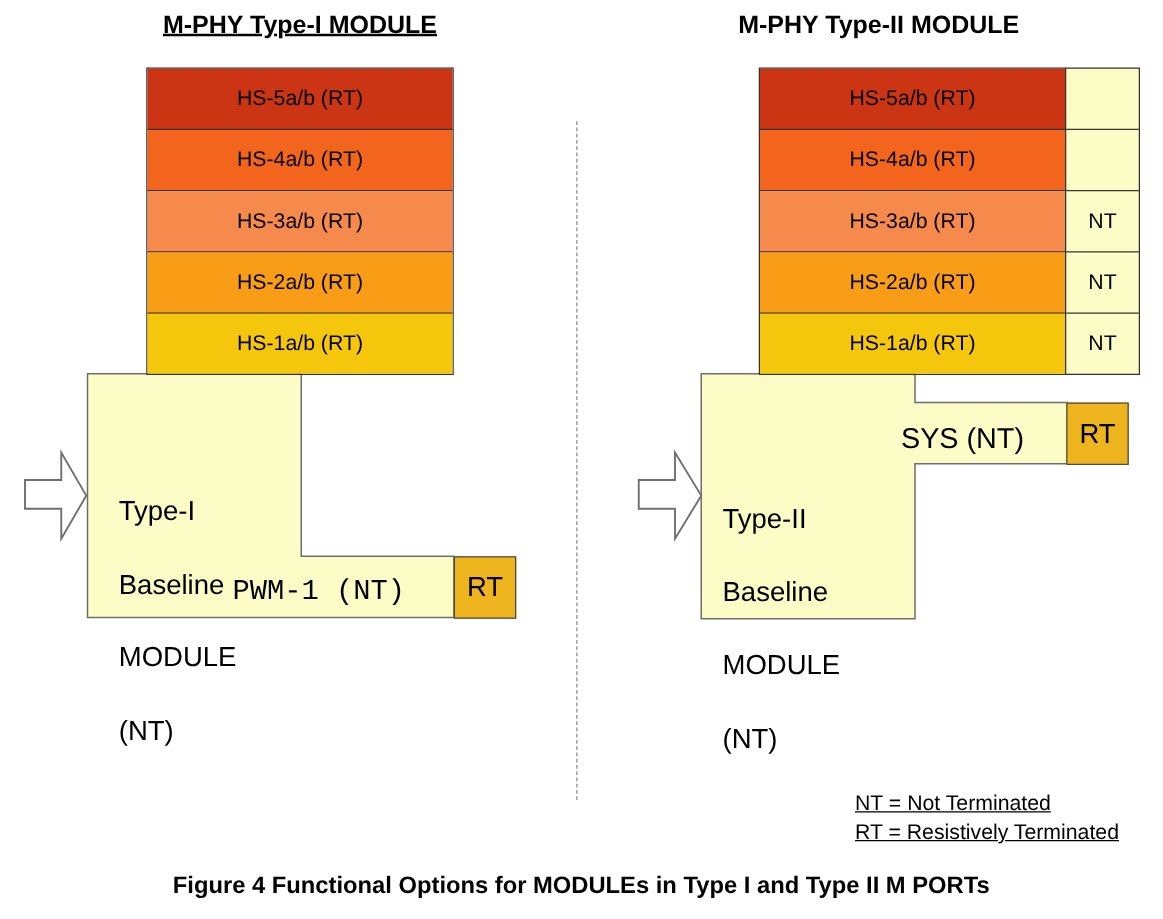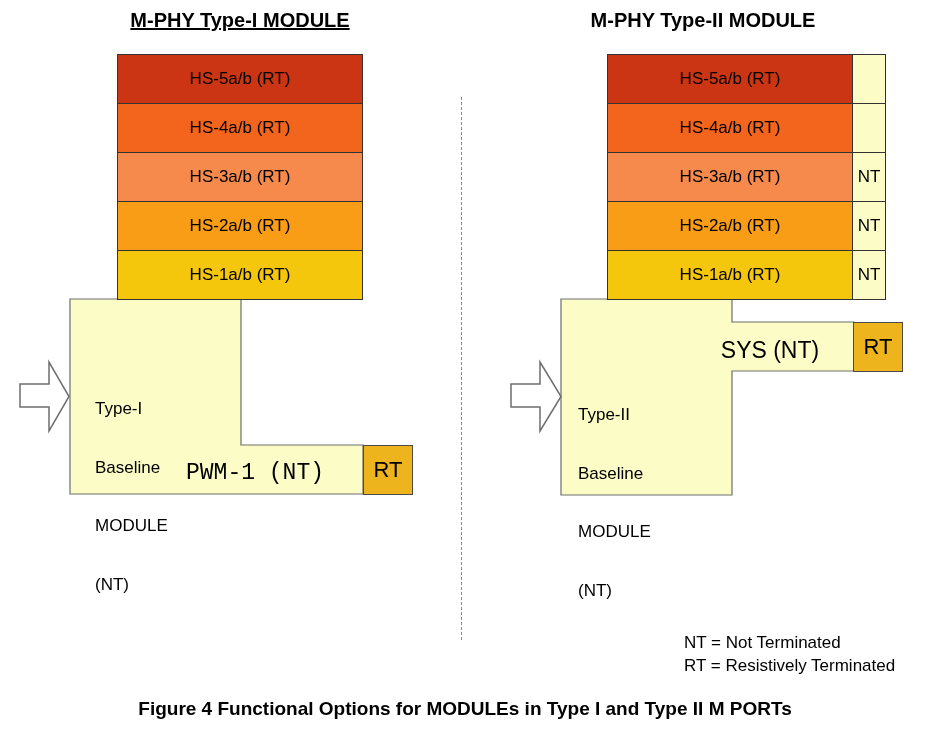--- a/index.html
+++ b/index.html
@@ -13,39 +13,39 @@
   }
   .stack{
     position:absolute;width:246px;border:1px solid #333;box-sizing:border-box;
   }
   .bar{
     height:48px;border-bottom:1px solid #333;display:flex;align-items:center;justify-content:center;
     font-size:17px;box-sizing:content-box;
   }
   .bar:last-child{border-bottom:none;}
   .ntcol{
-    position:absolute;width:34px;border:1px solid #333;box-sizing:border-box;background:#FCFCC6;
+    position:absolute;width:60px;border:1px solid #333;box-sizing:border-box;background:#FCFCC6;
   }
   .ntcell{
     height:48px;border-bottom:1px solid #333;display:flex;align-items:center;justify-content:center;
     font-size:17px;
   }
   .ntcell:last-child{border-bottom:none;}
   .rtbox{
     position:absolute;width:50px;height:50px;border:1px solid #4a4a4a;box-sizing:border-box;
     display:flex;align-items:center;justify-content:center;font-size:22px;
   }
   .module-text{
-    position:absolute;font-size:17px;line-height:19.5px;white-space:pre;
+    position:absolute;font-size:22px;line-height:19.5px;white-space:pre;
   }
   .strip-label{
     position:absolute;font-size:23px;text-align:center;white-space:nowrap;
   }
   .legend{
-    position:absolute;left:684px;top:631px;font-size:17px;line-height:23px;white-space:nowrap;
+    position:absolute;left:684px;top:631px;font-size:17px;line-height:23px;white-space:nowrap;text-decoration:underline;
   }
   .caption{
     position:absolute;left:0;top:698px;width:930px;text-align:center;
     font-size:19px;font-weight:bold;white-space:nowrap;
   }
   .divider{
     position:absolute;left:461px;top:97px;height:543px;width:0;border-left:1px dashed #8a8a8a;
   }
   svg{position:absolute;left:0;top:0;}
 </style>

